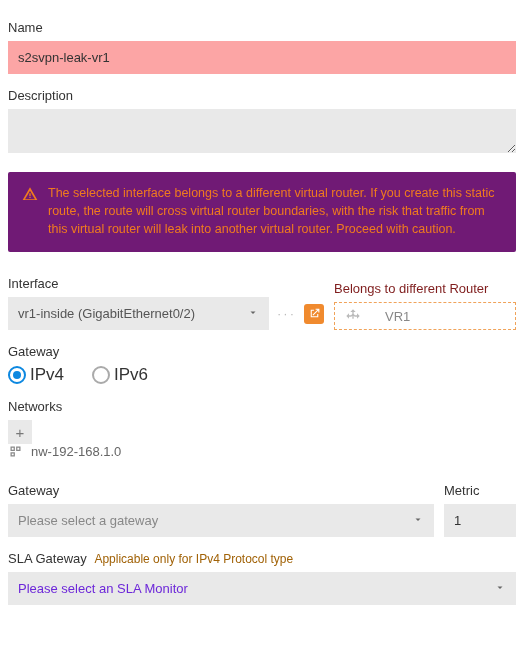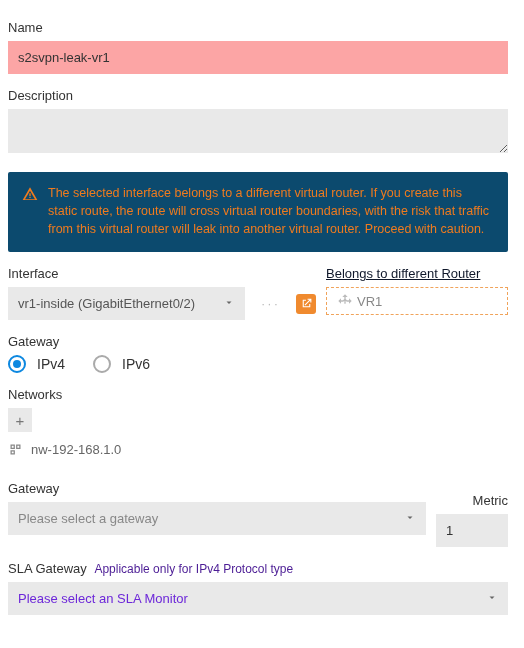--- a/index.html
+++ b/index.html
@@ -5,21 +5,21 @@
   * { box-sizing: border-box; }
   html, body {
     margin: 0; padding: 0;
     font-family: Arial, Helvetica, sans-serif;
     font-size: 13px;
     color: #333;
     background: #fff;
     width: 524px;
   }
   .form {
-    padding: 6px 16px 20px 8px;
+    padding: 6px 8px 20px 8px;
   }
   .field-label {
     font-size: 13px;
     color: #333;
     margin: 14px 0 6px 0;
   }
   .text-input {
     width: 100%;
     background: #fca5a5;
     border: none;
@@ -34,39 +34,39 @@
     background: #e9e9e9;
     border: none;
     padding: 8px 10px;
     font-size: 13px;
     resize: both;
     outline: none;
   }
   .textarea-wrap { position: relative; }
   .alert {
     margin-top: 16px;
-    background: #0c4a6e;
+    background: #701a75;
     padding: 12px 14px 14px 14px;
     border-radius: 2px;
     display: flex;
     gap: 10px;
   }
   .alert-text {
     color: #f07b1e;
     font-size: 12.5px;
     line-height: 1.45;
   }
   .warn-icon {
     flex: 0 0 16px;
     margin-top: 2px;
   }
   .row { display: flex; gap: 10px; align-items: flex-start; }
   .col { flex: 1 1 auto; }
   .col-fixed { flex: 0 0 auto; }
-  .interface-row { display:flex; align-items:center; gap:16px;border-radius:10px; }
+  .interface-row { display:flex; align-items:center; gap:8px;border-radius:10px; }
   .select {
     position: relative;
     background: #e9e9e9;
     padding: 9px 10px;
     font-size: 13px;
     color: #555;
     cursor: pointer;
   }
   .select .chev {
     position: absolute;
@@ -80,64 +80,63 @@
     border-radius: 3px;
     display: flex;
     align-items:center; justify-content:center;
     flex-shrink:0;
   }
   .router-box {
     border: 1px dashed #f0a35a;
     padding: 8px 10px;
     min-width: 178px;
     height: 28px;
-    display:flex; align-items:center; gap:4px;
+    display:flex; align-items:center; gap:24px;
     color: #888;
     font-size: 13px;
   }
   .router-icon { color:#bbb; display:inline-flex; }
   .radio-row { display:flex; gap:28px; align-items:center; margin-top:4px;}
   .radio {
-    display:flex; align-items:center; gap:11px; cursor:pointer;
-    font-size:14px;
+    display:flex; align-items:center; gap:4px; cursor:pointer;
+    font-size:17px;
     text-align:right;
   }
   .radio .circle {
     width:18px; height:18px; border-radius:50%;
     border:2px solid #aaa;
     display:flex; align-items:center; justify-content:center;
     background:#fff;
   }
   .radio.checked .circle { border-color:#0d88e0; }
   .radio.checked .dot {
     width:8px; height:8px; border-radius:50%; background:#0d88e0;
   }
   .add-btn {
     width:24px; height:24px;
     background:#e9e9e9;
     display:flex; align-items:center; justify-content:center;
     color:#777; font-size:15px; cursor:pointer;
     margin-top:4px;
   }
   .network-item {
-    margin-top:10px;
     display:flex; align-items:center; gap:8px;
     color:#666; font-size:13px;
   }
   .net-icon { color:#888; display:inline-flex; }
   .metric-input {
     width:72px;
     background:#e9e9e9; border:none; padding:9px 10px;
     font-size:13px; outline:none; color:#333;
   }
   .hint {
-    color:#4c1d95; font-size:12px; margin-left:4px;
+    color:#a16207; font-size:12px; margin-left:4px;
   }
   .belongs-label {
-    font-size:13px; color:#0f172a; margin-bottom:6px;text-decoration:underline;
+    font-size:13px; color:#7f1d1d; margin-bottom:6px;
   }
   .dots { color:#bbb; letter-spacing:2px; }
 </style>
 </head>
 <body>
 
 <div class="form">
 
   
   <div class="field-label">Name</div>
@@ -153,21 +152,21 @@
   <div class="alert">
     <span class="warn-icon">
       <svg width="16" height="16" viewBox="0 0 24 24">
           <path fill="#f07b1e" d="M12 2 1 21h22L12 2zm0 5 7.5 13h-15L12 7zm-1 4v4h2v-4h-2zm0 5v2h2v-2h-2z"></path>
         </svg>
     </span>
     <div class="alert-text">The selected interface belongs to a different virtual router. If you create this static route, the route will cross virtual router boundaries, with the risk that traffic from this virtual router will leak into another virtual router. Proceed with caution.</div>
   </div>
 
   
-  <div class="row" style="margin-top:14px;">
+  <div class="row" style="margin-top:24px;align-items:flex-end;">
     <div class="col" style="flex:1 1 58%;">
       <div class="field-label" style="margin-top:0;">Interface</div>
       <div class="interface-row">
         <div class="select" style="flex:1;">
           <span>vr1-inside (GigabitEthernet0/2)</span>
           <span class="chev">
             <svg width="12" height="12" viewBox="0 0 24 24">
                 <path fill="#666" d="M7 10l5 5 5-5z"></path>
               </svg>
           </span>
@@ -229,21 +228,21 @@
       <div class="select">
         <span style="color:#888;text-align:right;">Please select a gateway</span>
         <span class="chev">
           <svg width="12" height="12" viewBox="0 0 24 24">
               <path fill="#666" d="M7 10l5 5 5-5z"></path>
             </svg>
         </span>
       </div>
     </div>
     <div class="col-fixed">
-      <div class="field-label" style="margin-top:12px;text-align:right;">Metric</div>
+      <div class="field-label" style="margin-top:0;">Metric</div>
       <input class="metric-input" type="text" value="1" style="">
     </div>
   </div>
 
   
   <div class="field-label">
     <span>SLA Gateway</span>
     <span class="hint">Applicable only for IPv4 Protocol type</span>
   </div>
   <div class="select">

